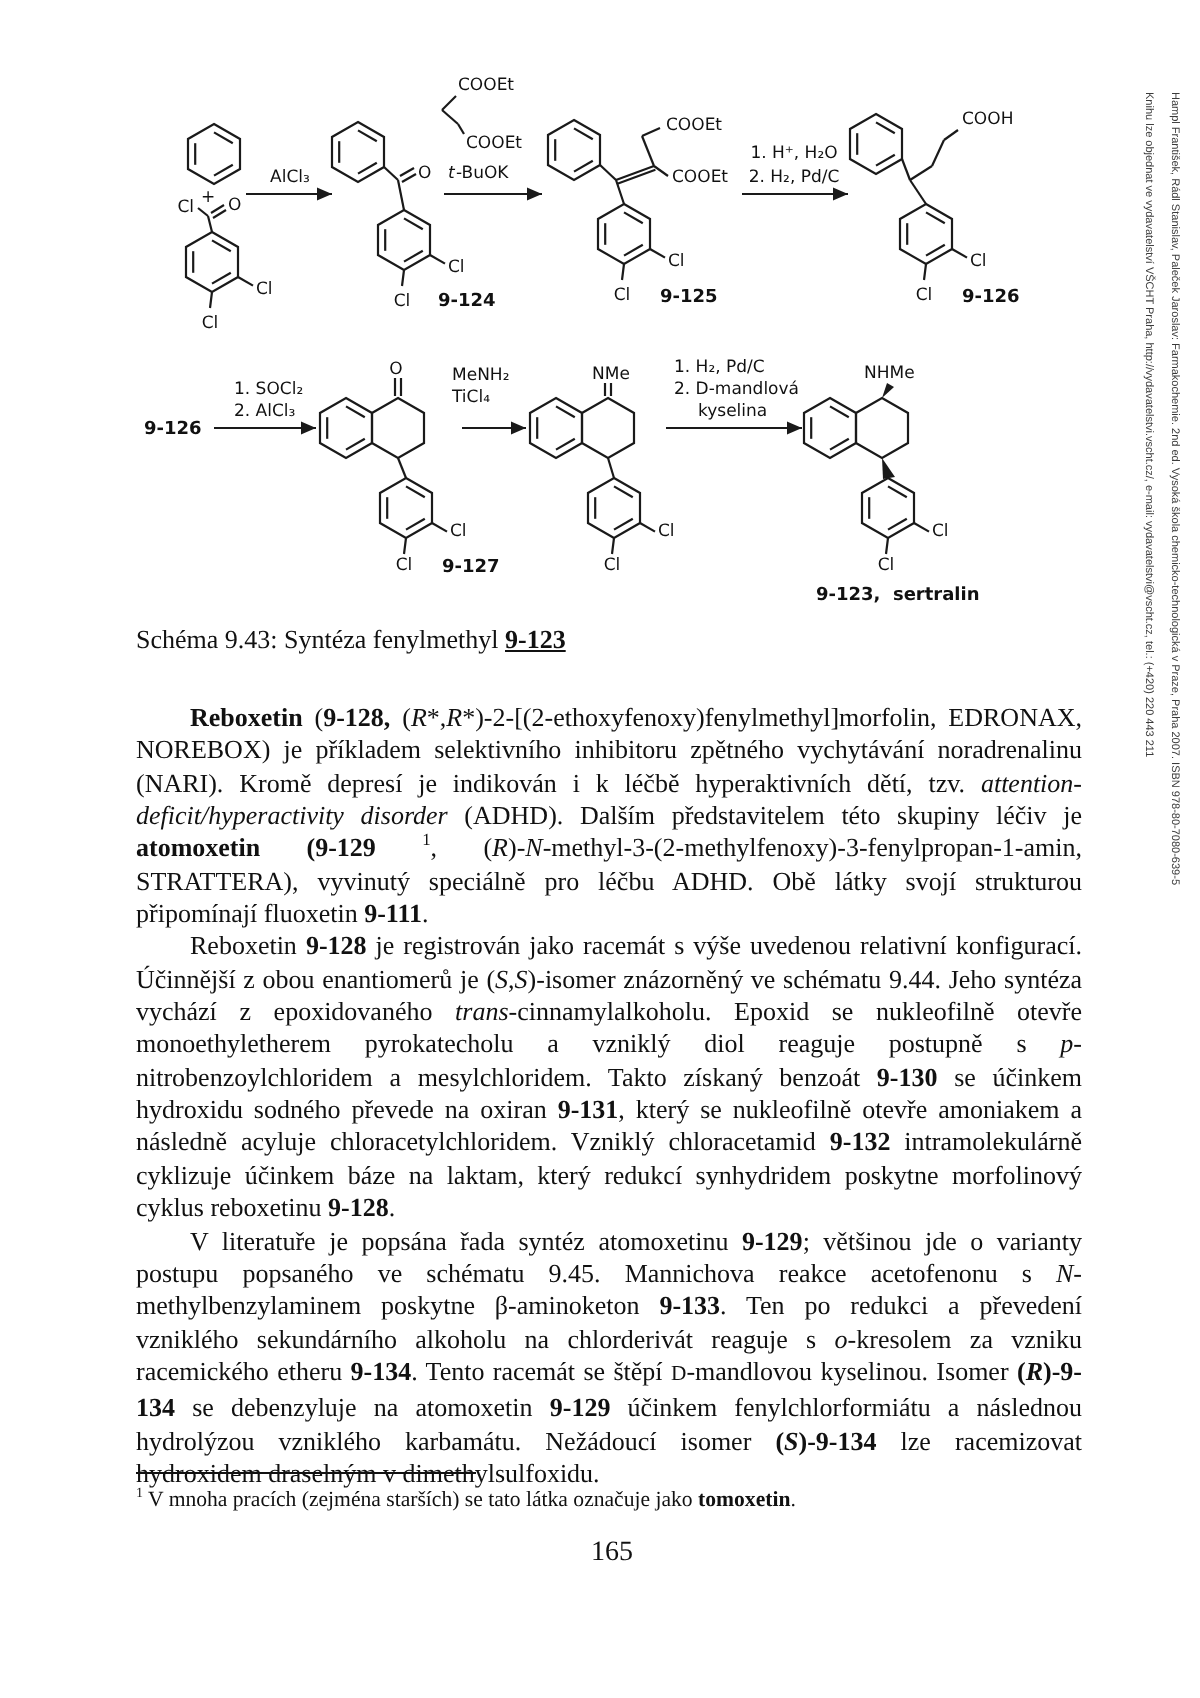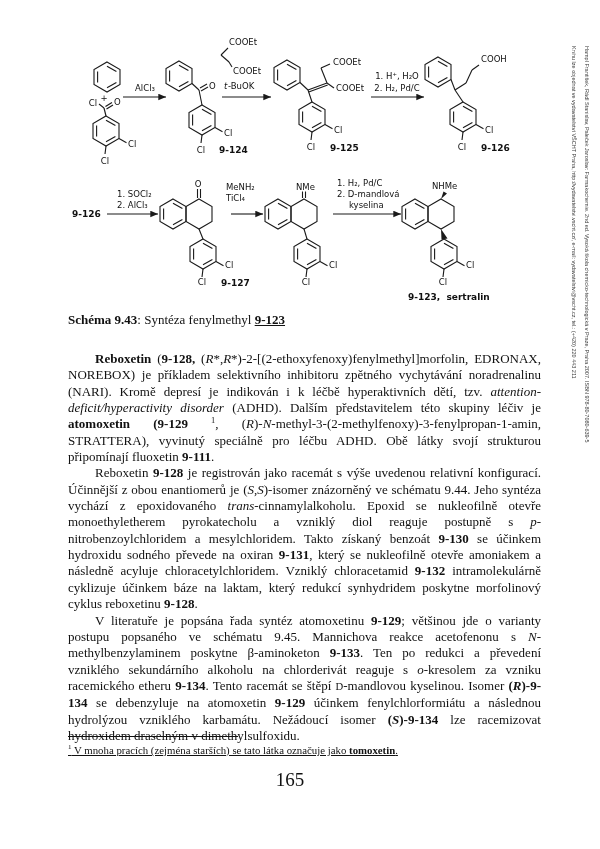--- a/index.html
+++ b/index.html
@@ -14,23 +14,23 @@
   
   .caption{position:absolute;left:68px;top:312px;width:472px;font-size:13px;}
   
   .bodytext{position:absolute;left:68px;top:351px;width:473px;
             font-size:13px;line-height:16.35px;text-align:justify;}
   .bodytext p{margin:0;text-indent:27px;}
   sup{font-size:0.65em;line-height:0;}
   .sc{font-size:0.82em;}
   
   .footrule{position:absolute;left:68px;top:736px;width:170px;border-top:1.3px solid #111;}
-  .footnote{position:absolute;left:68px;top:744px;width:470px;font-size:10.8px;line-height:13px;text-decoration:underline;}
+  .footnote{position:absolute;left:68px;top:744px;width:470px;font-size:10.8px;line-height:13px;}
   
-  .pagenum{position:absolute;left:0;top:769px;width:580px;text-align:center;font-size:19px;}
+  .pagenum{position:absolute;left:0;top:769px;width:580px;text-align:center;font-size:14px;padding-left:16px;}
   
   .sidebar{position:absolute;left:593px;top:46px;transform:rotate(90deg);transform-origin:top left;
            font-family:"Liberation Sans",sans-serif;font-size:5.5px;line-height:13px;
            white-space:nowrap;color:#3a3a3a;}
 </style>
 </head>
 <body>
 
 <div class="page">
 
@@ -160,21 +160,21 @@
     <use href="#hex" x="441" y="214"></use>
     <polygon points="441,199 443.5,191.5 447,193.5" fill="#1a1a1a"></polygon>
     <text x="432" y="189">NHMe</text>
     <polygon points="441,229 441.5,239.5 447.5,238.5" fill="#1a1a1a"></polygon>
     <use href="#dcp" x="444" y="254"></use>
     <text x="466" y="268">Cl</text>
     <text x="443" y="285" text-anchor="middle">Cl</text>
     <text class="num" x="408" y="300" xml:space="preserve">9-123,  sertralin</text>
   </svg>
 
-  <div class="caption"><span style="font-weight: bold;">Schéma 9.43</span><span>: Syntéza fenylmethyl </span><span style="font-weight: bold; text-decoration: underline;">9-123</span></div>
+  <div class="caption"><span style="font-weight: normal;">Schéma 9.43</span><span>: Syntéza fenylmethyl </span><span style="font-weight: bold; text-decoration: underline;">9-123</span></div>
 
   <div class="bodytext">
     <p><span style="font-weight: bold;">Reboxetin</span><span> (</span><span style="font-weight: bold;">9-128,</span><span> (</span><span style="font-style: italic;">R</span><span>*,</span><span style="font-style: italic;">R</span><span>*)-2-[(2-ethoxyfenoxy)fenylmethyl]morfolin, EDRONAX, NOREBOX) je příkladem selektivního inhibitoru zpětného vychytávání noradrenalinu (NARI). Kromě depresí je indikován i k léčbě hyperaktivních dětí, tzv. </span><span style="font-style: italic;">attention-deficit/hyperactivity disorder</span><span> (ADHD). Dalším představitelem této skupiny léčiv je </span><span style="font-weight: bold;">atomoxetin (9-129</span><span> </span><sup>1</sup><span>, (</span><span style="font-style: italic;">R</span><span>)-</span><span style="font-style: italic;">N</span><span>-methyl-3-(2-methylfenoxy)-3-fenylpropan-1-amin, STRATTERA), vyvinutý speciálně pro léčbu ADHD. Obě látky svojí strukturou připomínají fluoxetin </span><span style="font-weight: bold;">9-111</span><span>.</span></p>
     <p><span>Reboxetin </span><span style="font-weight: bold;">9-128</span><span> je registrován jako racemát s výše uvedenou relativní konfigurací. Účinnější z obou enantiomerů je (</span><span style="font-style: italic;">S</span><span>,</span><span style="font-style: italic;">S</span><span>)-isomer znázorněný ve schématu 9.44. Jeho syntéza vychází z epoxidovaného </span><span style="font-style: italic;">trans</span><span>-cinnamylalkoholu. Epoxid se nukleofilně otevře monoethyletherem pyrokatecholu a vzniklý diol reaguje postupně s </span><span style="font-style: italic;">p</span><span>-nitrobenzoylchloridem a mesylchloridem. Takto získaný benzoát </span><span style="font-weight: bold;">9-130</span><span> se účinkem hydroxidu sodného převede na oxiran </span><span style="font-weight: bold;">9-131</span><span>, který se nukleofilně otevře amoniakem a následně acyluje chloracetylchloridem. Vzniklý chloracetamid </span><span style="font-weight: bold;">9-132</span><span> intramolekulárně cyklizuje účinkem báze na laktam, který redukcí synhydridem poskytne morfolinový cyklus reboxetinu </span><span style="font-weight: bold;">9-128</span><span>.</span></p>
     <p><span>V literatuře je popsána řada syntéz atomoxetinu </span><span style="font-weight: bold;">9-129</span><span>; většinou jde o varianty postupu popsaného ve schématu 9.45. Mannichova reakce acetofenonu s </span><span style="font-style: italic;">N</span><span>-methylbenzylaminem poskytne β-aminoketon </span><span style="font-weight: bold;">9-133</span><span>. Ten po redukci a převedení vzniklého sekundárního alkoholu na chlorderivát reaguje s </span><span style="font-style: italic;">o</span><span>-kresolem za vzniku racemického etheru </span><span style="font-weight: bold;">9-134</span><span>. Tento racemát se štěpí </span><span class="sc">D</span><span>-mandlovou kyselinou. Isomer </span><span style="font-weight: bold;">(</span><span style="font-weight: bold; font-style: italic;">R</span><span style="font-weight: bold;">)-9-134</span><span> se debenzyluje na atomoxetin </span><span style="font-weight: bold;">9-129</span><span> účinkem fenylchlorformiátu a následnou hydrolýzou vzniklého karbamátu. Nežádoucí isomer </span><span style="font-weight: bold;">(</span><span style="font-weight: bold; font-style: italic;">S</span><span style="font-weight: bold;">)-9-134</span><span> lze racemizovat hydroxidem draselným v dimethylsulfoxidu.</span></p>
   </div>
 
   <div class="footrule"></div>
   <div class="footnote"><sup>1</sup><span> V mnoha pracích (zejména starších) se tato látka označuje jako </span><span style="font-weight: bold;">tomoxetin</span><span>.</span></div>
 

